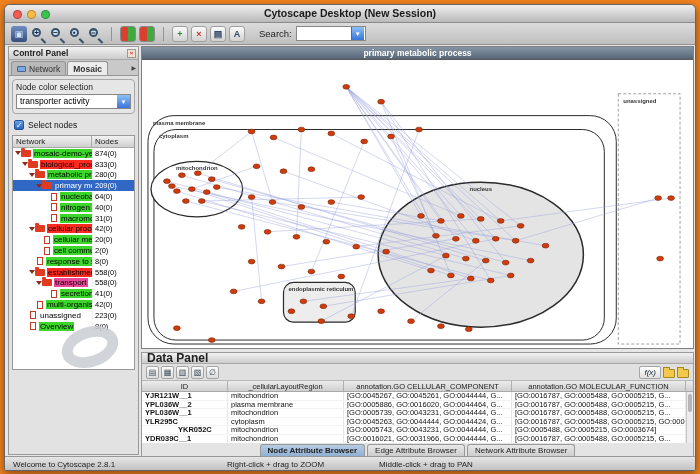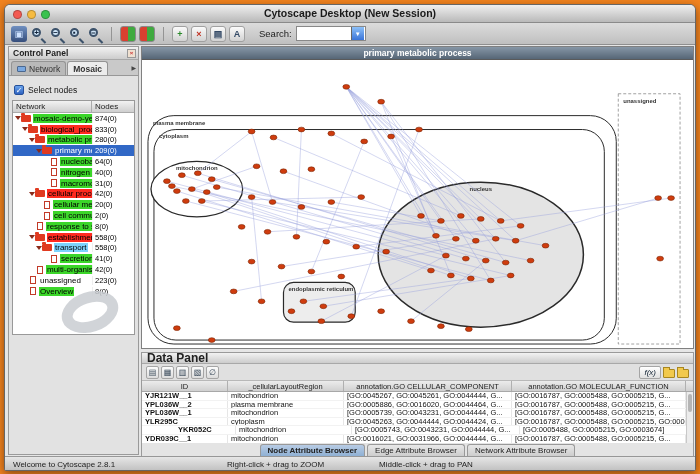--- a/index.html
+++ b/index.html
@@ -81,21 +81,21 @@
   .ttri { width:7px; flex:none; display:flex; justify-content:center; }
   .ttri::before { content:''; width:0; height:0; border-left:3px solid transparent; border-right:3px solid transparent;
                   border-top:4px solid #8a2a1a; }
   .ttri.notri::before { display:none; }
   .tfold { width:10px; height:7px; position:relative; margin-right:2px; background:#e03a20; border-radius:1px; flex:none; }
   .tfold::before { content:''; position:absolute; left:0; top:-2px; width:4px; height:2px; background:#e03a20;
                    border-radius:1px 1px 0 0; }
   .tpage { width:6px; height:8px; background:#fff; border:1px solid #c23a28; margin:0 3px 0 2px; flex:none; }
   .tlbl { flex:1; overflow:hidden; min-width:0; }
   .thl { padding:0 1px; color:#000; }
-  .hl-green { background:#3bd629; } .hl-red { background:#ff2a1f; } .hl-blue { background:#7dd3fc;text-align:right; }
+  .hl-green { background:#3bd629; } .hl-red { background:#ff2a1f; } .hl-blue { background:#ec4899;text-align:right; }
   .hl-none { background:transparent; }
   .tsel .thl { background:transparent; color:#fff; }
   .tcount { width:42px; flex:none; padding-left:2px; font-size:7.5px; color:#000; overflow:hidden;
             border-left:1px solid #eee; }
   .tsel .tcount { color:#fff; border-left-color:transparent; }
   .watermark { position:absolute; left:48px; bottom:2px; width:58px; height:40px; border:11px solid #c9ccd1;
                border-radius:50%; opacity:.85; transform:rotate(-18deg); }
   .cp-fill { flex:1; }
 
   
@@ -203,20 +203,27 @@
         <span class="cp-tab">
           <span class="folder-glyph"></span>
           <span>Network</span>
         </span>
         <span class="cp-tab active">
           <span>Mosaic</span>
         </span>
         <span class="cp-tab-arrow">▶</span>
       </div>
       <div class="cp-body">
+        <div class="groupbox">
+          <div class="groupbox-label">Node color selection</div>
+          <div class="combo">
+            <span class="combo-value">transporter activity</span>
+            <span class="combo-arrow">▼</span>
+          </div>
+        </div>
         <div class="checkbox-row">
           <span class="checkbox">✓</span>
           <span class="checkbox-label">Select nodes</span>
         </div>
         <div class="tree-wrap">
           <div class="tree-header">
             <span class="th-net">Network</span>
             <span class="th-nodes">Nodes</span>
           </div>
           <div class="tree-body" id="tree-body">
@@ -532,21 +539,21 @@
               <span class="dp-td c2" style="width: 168px;">[GO:0005739, GO:0043231, GO:0044444, G...</span>
               <span class="dp-td c3" style="width: 174px;">[GO:0016787, GO:0005488, GO:0005215, G...</span>
             </div>
             <div class="dp-row">
               <span class="dp-td c0" style="width: 86px;">YLR295C</span>
               <span class="dp-td c1" style="width: 116px;">cytoplasm</span>
               <span class="dp-td c2" style="width: 168px;">[GO:0045263, GO:0044444, GO:0044424, G...</span>
               <span class="dp-td c3" style="width: 174px;">[GO:0016787, GO:0005488, GO:0005215, GO:0003824, G...</span>
             </div>
             <div class="dp-row">
-              <span class="dp-td c0" style="width: 94px; padding-left: 36px;">YKR052C</span>
+              <span class="dp-td c0" style="width: 86px; padding-left: 36px;">YKR052C</span>
               <span class="dp-td c1" style="width: 116px;">mitochondrion</span>
               <span class="dp-td c2" style="width: 168px;">[GO:0005743, GO:0043231, GO:0044444, G...</span>
               <span class="dp-td c3" style="width: 174px;">[GO:0005488, GO:0005215, GO:0003674]</span>
             </div>
             <div class="dp-row">
               <span class="dp-td c0" style="width: 86px;">YDR039C__1</span>
               <span class="dp-td c1" style="width: 116px;">mitochondrion</span>
               <span class="dp-td c2" style="width: 168px;">[GO:0016021, GO:0031966, GO:0044444, G...</span>
               <span class="dp-td c3" style="width: 174px;">[GO:0016787, GO:0005488, GO:0005215, G...</span>
             </div>

